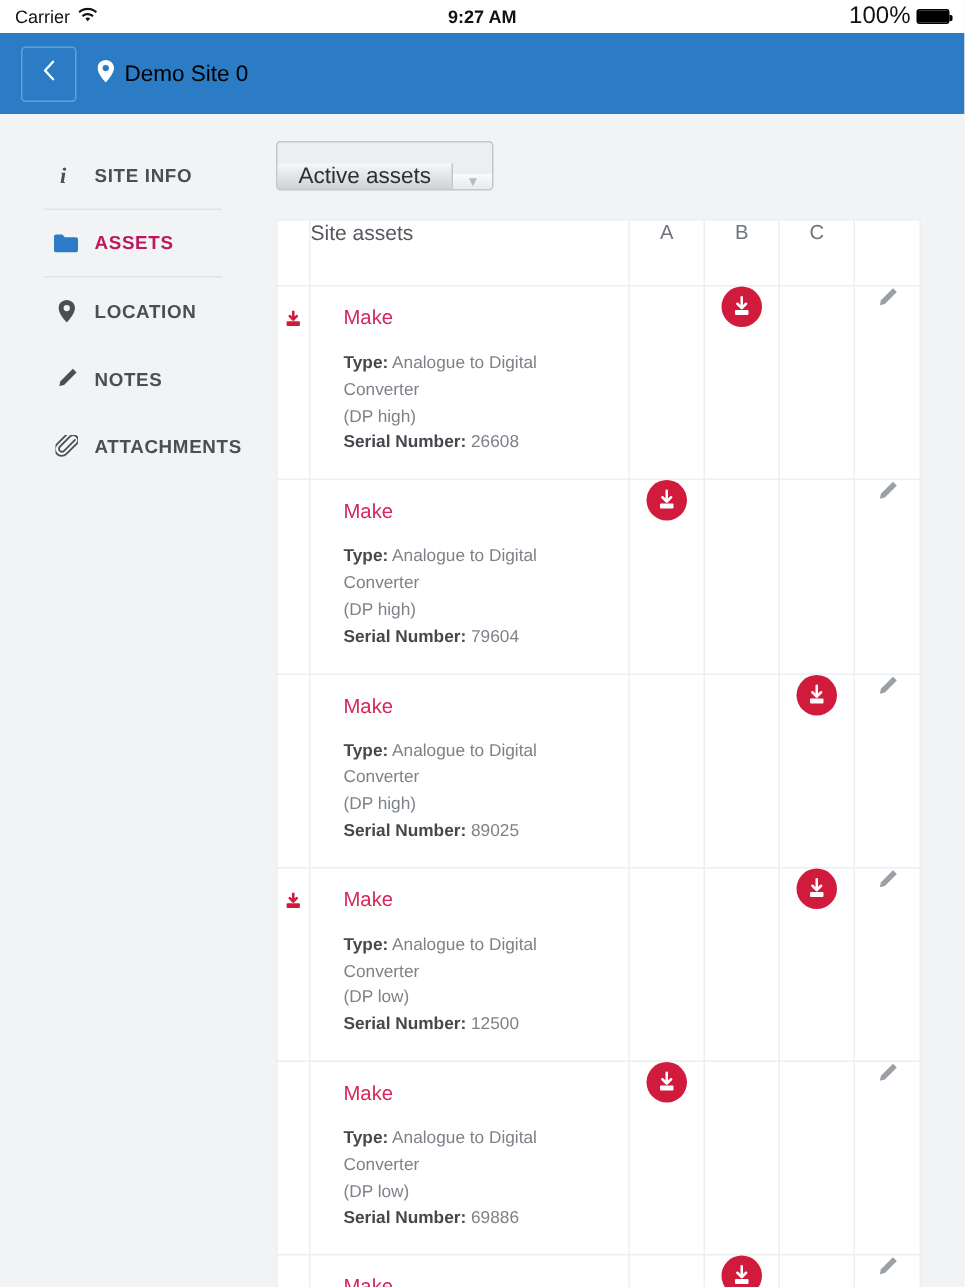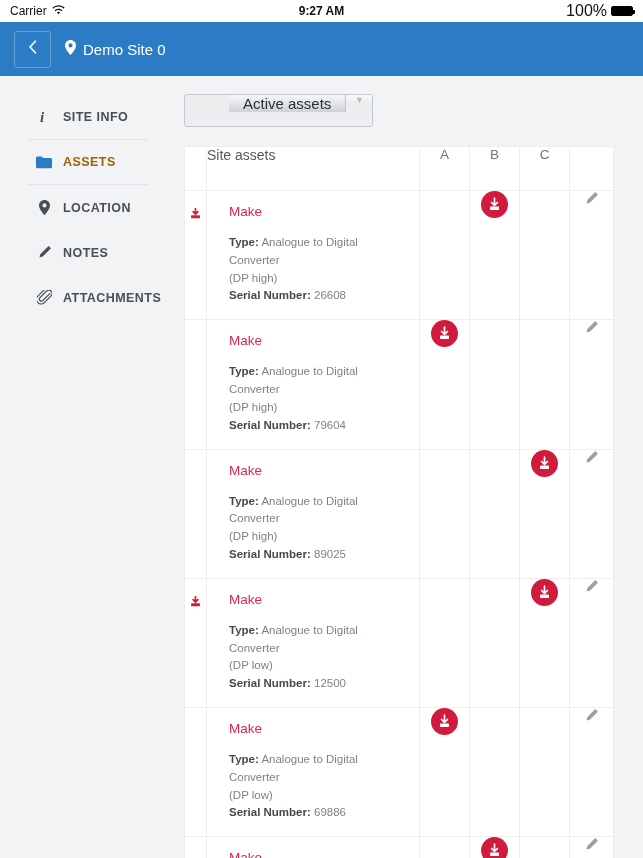--- a/index.html
+++ b/index.html
@@ -40,48 +40,47 @@
     height: 54px; background:#2b7cc4;
     display:flex; align-items:center; padding:0 14px; gap:14px;
   }
   .back-btn {
     width:37px; height:37px; border:1px solid #63a0d6; border-radius:3px;
     display:flex; align-items:center; justify-content:center;
     color:#fff; font-size:17px; background:transparent;
   }
   .site-title {
     display:flex; align-items:center; gap:7px;
-    color:#ffffff; font-size:15px;
+    color:#000000; font-size:15px;
   }
 
   
   .content { display:flex; height:782px; }
 
   
   .sidebar { width:184px; padding-top:18px; flex:0 0 184px; }
   .nav-item {
     display:flex; align-items:center; gap:11px;
     padding:15px 0 15px 36px;
     font-size:12.5px; font-weight:bold; letter-spacing:.45px;
     color:#4a4f55;
   }
-  .nav-item.active { color:#a16207; }
+  .nav-item.active { color:#be185d; }
   .nav-item.active .nav-icon svg { fill:#2b7cc4; }
   .nav-icon { width:16px; display:flex; justify-content:center; align-items:center; }
   .nav-icon svg { fill:#4a4f55; }
   .nav-sep { height:1px; background:#dfe2e6; margin:0 36px 0 29px; }
 
   
   .main { flex:1; padding:18px 29px 0 0; }
 
   .select-wrap {
-    display:inline-flex; align-items:flex-start;
+    display:inline-flex; align-items:flex-end;
     height:33px; border:1px solid #c3c6ca; border-radius:3px; overflow:hidden;
     background:#eceef0;
-    padding-left:44px;
   }
   .select-face {
     display:flex; align-items:center; padding:0 14px;
     font-size:15px; color:#2c2f33;
     background:linear-gradient(to bottom,#f6f7f8 0%,#cfd2d6 100%);
     border-right:1px solid #c3c6ca;
     min-width:115px;
   }
   .select-arrow {
     width:26px; display:flex; align-items:center; justify-content:center;

